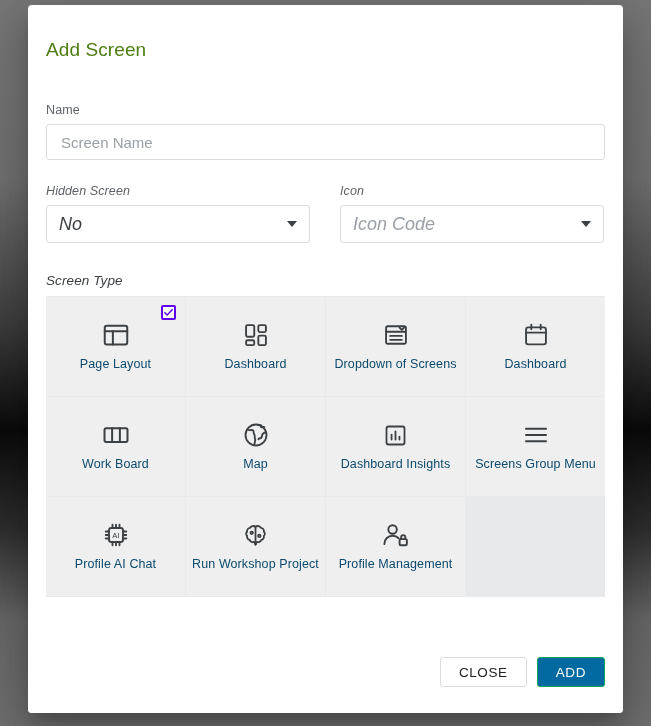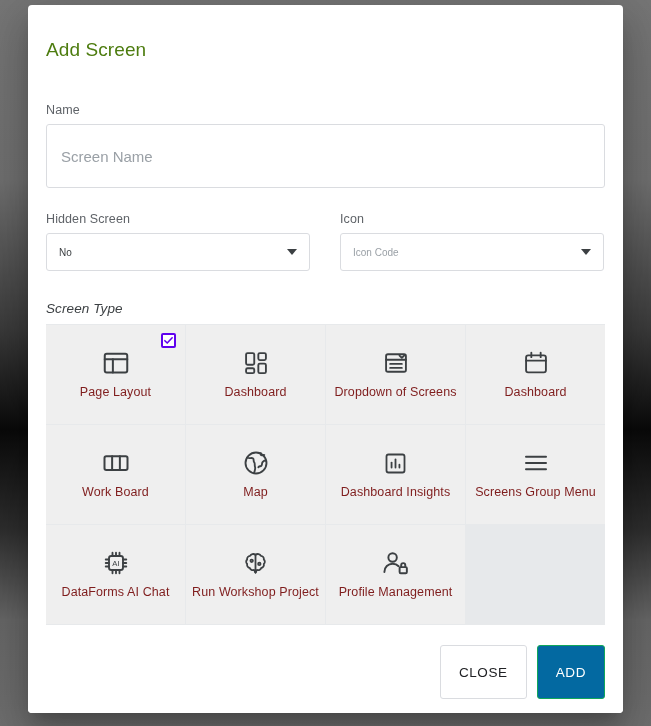--- a/index.html
+++ b/index.html
@@ -57,52 +57,52 @@
     font-size: 12.5px;
     color: #5f6368;
     margin-bottom: 7px;
     letter-spacing: .1px;
   }
   .name-block { margin-top: 42px; }
 
   .text-input {
     width: 100%;
     box-sizing: border-box;
-    height: 64px;
+    height: 36px;
     border: 1px solid #dadce0;
     border-radius: 3px;
     padding: 0 14px;
     font-size: 15px;
     color: #3c4043;
     font-family: "Liberation Sans", sans-serif;
     background: #fff;
     outline: none;
   }
   .text-input::placeholder { color: #9aa0a6; }
 
   .row-2 {
     display: flex;
     gap: 30px;
     margin-top: 24px;
   }
-  .col { width: 264px; }
+  .col { width: 264px; font-style: italic; }
 
   .select-wrap {
     position: relative;
     height: 38px;
     border: 1px solid #dadce0;
     border-radius: 3px;
     background: #fff;
     display: flex;
     align-items: center;
     padding: 0 12px;
     box-sizing: border-box;
   }
   .select-value {
-    font-size: 10px;
+    font-size: 18px;
     color: #3c4043;
   }
   .select-value.placeholder { color: #9aa0a6; }
   .caret {
     position: absolute;
     right: 12px;
     top: 50%;
     transform: translateY(-50%);
     width: 0; height: 0;
     border-left: 5.5px solid transparent;
@@ -138,21 +138,21 @@
   }
   .tile .icon {
     height: 34px;
     display: flex;
     align-items: center;
     justify-content: center;
     margin-bottom: 3px;
   }
   .tile .tile-label {
     font-size: 12.5px;
-    color: #7f1d1d;
+    color: #0c4a6e;
     text-align: left;
     line-height: 1.55;
     max-width: 96%;
     letter-spacing: .1px;
   }
   .check {
     position: absolute;
     top: 8px;
     right: 9px;
     width: 15px;
@@ -179,21 +179,21 @@
     gap: 10px;
     padding-right: 18px;
     box-sizing: border-box;
     background: #fff;
   }
   .btn {
     font-family: "Liberation Sans", sans-serif;
     font-size: 13.5px;
     letter-spacing: .6px;
     border-radius: 3px;
-    height: 54px;
+    height: 30px;
     padding: 0 18px;
     cursor: pointer;
     box-sizing: border-box;
   }
   .btn-close {
     background: #fff;
     color: #202124;
     border: 1px solid #dadce0;
   }
   .btn-add {
@@ -352,21 +352,21 @@
               <line x1="15" y1="18" x2="15" y2="20.8"></line>
               <line x1="3.2" y1="9" x2="6" y2="9"></line>
               <line x1="3.2" y1="12" x2="6" y2="12"></line>
               <line x1="3.2" y1="15" x2="6" y2="15"></line>
               <line x1="18" y1="9" x2="20.8" y2="9"></line>
               <line x1="18" y1="12" x2="20.8" y2="12"></line>
               <line x1="18" y1="15" x2="20.8" y2="15"></line>
               <text x="12" y="14.6" font-size="6.6" font-family="Liberation Sans, sans-serif" fill="#3c4043" stroke="none" text-anchor="middle">AI</text>
             </svg>
         </span>
-        <span class="tile-label">DataForms AI Chat</span>
+        <span class="tile-label">Profile AI Chat</span>
       </div>
 
       <div class="tile">
         <span class="icon">
           <svg class="ic" width="27" height="27" viewBox="0 0 24 24">
               <path d="M12 4.2 C10.3 3 8 3.6 7.2 5.2 C5.5 5.3 4.3 6.8 4.6 8.4 C3.4 9.4 3.4 11.3 4.6 12.4 C4.2 14 5.2 15.7 6.9 16 C7.4 17.6 9.2 18.4 10.7 17.7 C11.1 18.6 11.6 19.3 12 20"></path>
               <path d="M12 4.2 C13.7 3 16 3.6 16.8 5.2 C18.5 5.3 19.7 6.8 19.4 8.4 C20.6 9.4 20.6 11.3 19.4 12.4 C19.8 14 18.8 15.7 17.1 16 C16.6 17.6 14.8 18.4 13.3 17.7 C12.9 18.6 12.4 19.3 12 20"></path>
               <line x1="12" y1="4.2" x2="12" y2="20"></line>
               <circle cx="8.6" cy="9.6" r="1.1"></circle>
               <circle cx="15.4" cy="12.4" r="1.1"></circle>

